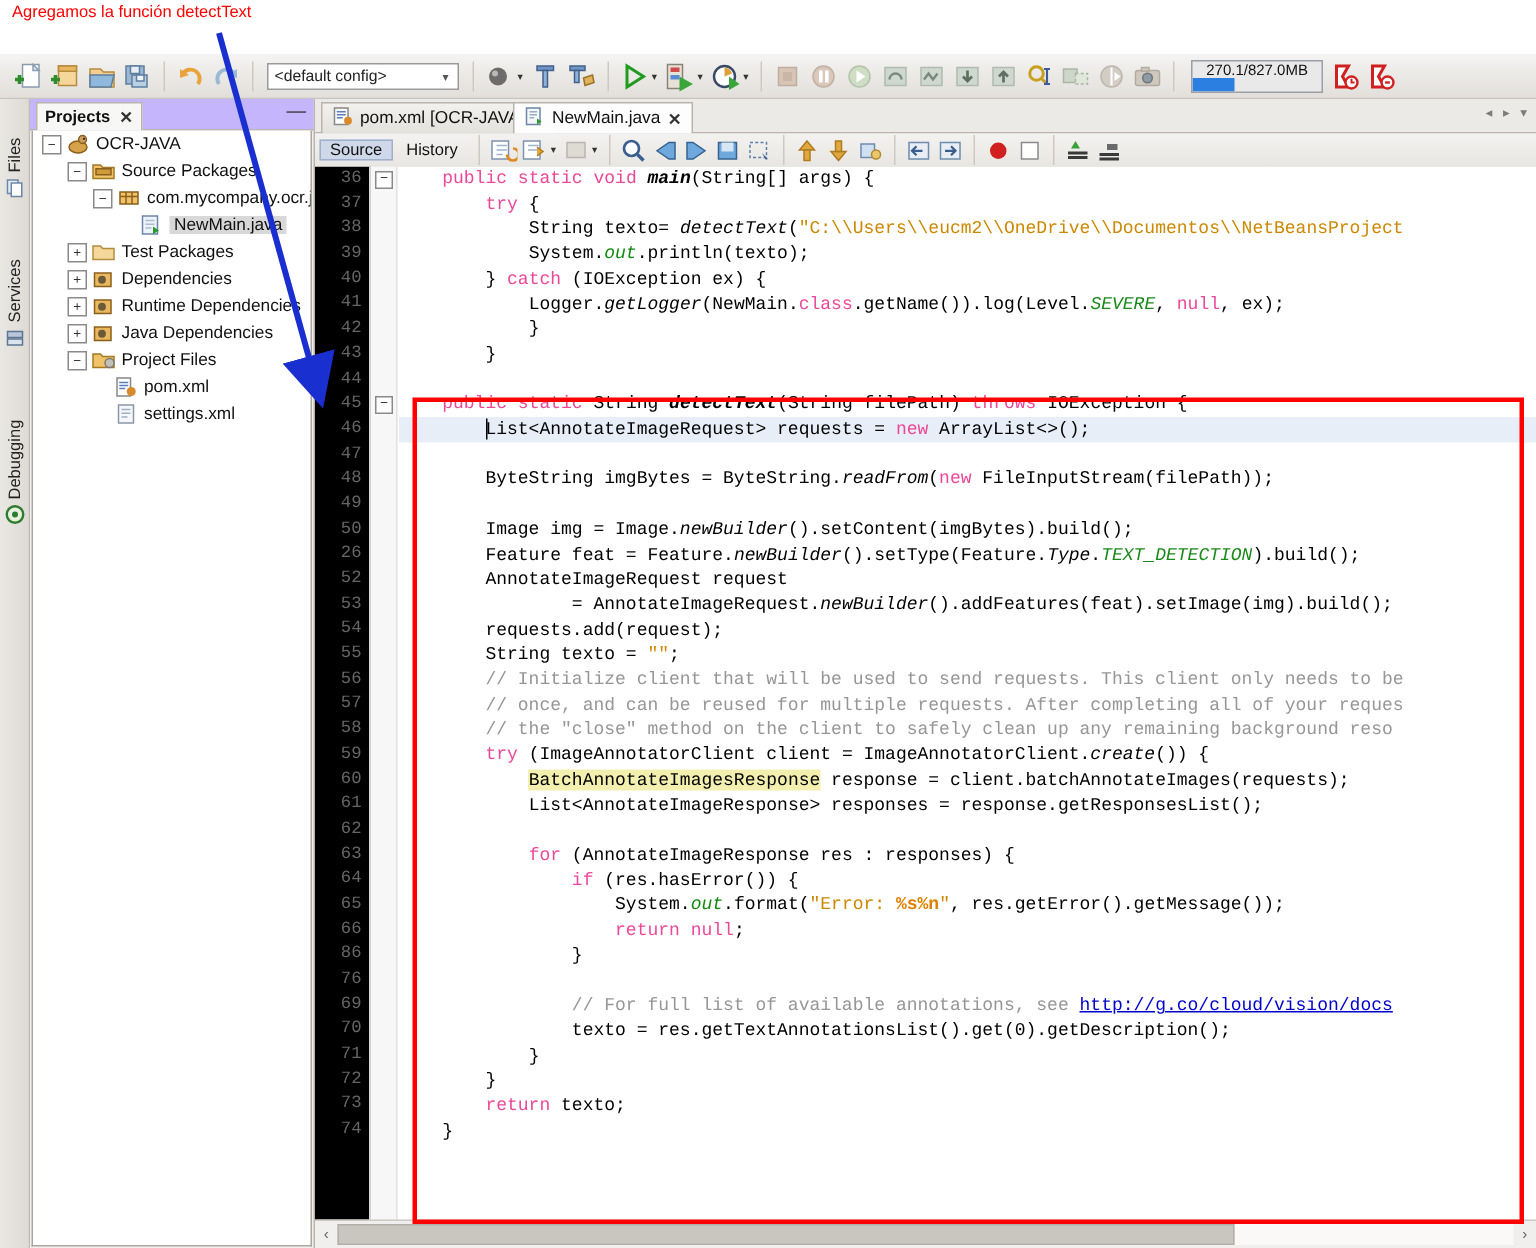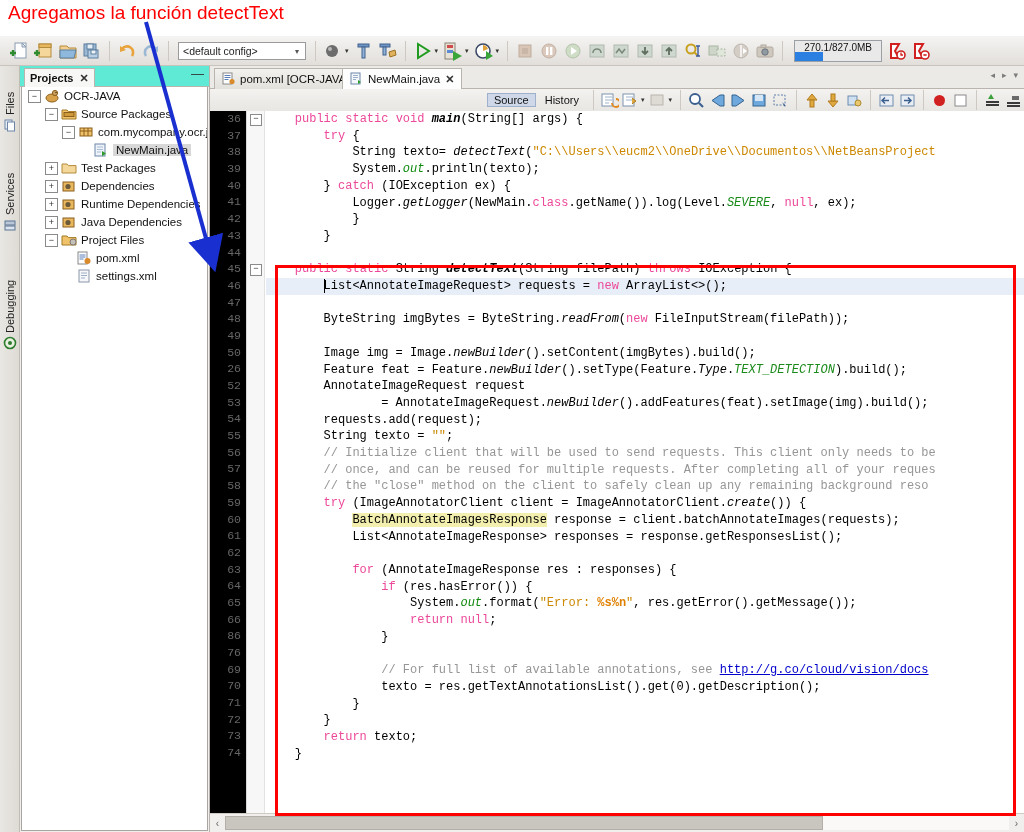--- a/index.html
+++ b/index.html
@@ -6,21 +6,21 @@
   body{
     width:1024px;height:832px;overflow:hidden;
     background:#ffffff;
     font-family:"Liberation Sans", sans-serif;
     font-size:11px;color:#000;
     position:relative;
   }
   
   #annot-title{
     position:absolute;left:8px;top:2px;
-    color:#ff0000;font-size:19px;font-weight:400;
+    color:#ff0000;font-size:11px;font-weight:400;
     font-family:"Liberation Sans", sans-serif;
     white-space:nowrap;
   }
   
   #toolbar{
     position:absolute;left:0;top:36px;width:1024px;height:30px;
     background:linear-gradient(to bottom,#f5f4f2 0%,#ebe9e6 50%,#e2dfdb 100%);
     border-bottom:1px solid #c8c4bd;
     box-sizing:border-box;
   }
@@ -62,21 +62,21 @@
     writing-mode:vertical-rl;text-orientation:mixed;
     transform:rotate(180deg);
     font-size:11px;color:#222;white-space:nowrap;
     display:flex;align-items:center;gap:3px;
   }
   
   #projects{
     position:absolute;left:20px;top:66px;width:190px;height:766px;
     background:#f0efed;border-right:1px solid #b9b5ae;box-sizing:border-box;
   }
-  #proj-tabbar{height:20px;position:relative;background:#5eead4;border-bottom:1px solid #b9b5ae;}
+  #proj-tabbar{height:20px;position:relative;background:#c4b5fd;border-bottom:1px solid #b9b5ae;}
   #proj-tab{
     position:absolute;left:4px;top:2px;height:18px;background:#f7f7f5;
     border:1px solid #b9b5ae;border-bottom:none;
     display:flex;align-items:center;padding:0 5px;font-size:11px;font-weight:bold;color:#111;
     gap:6px;
   }
   #proj-tab .x{font-size:11px;font-weight:bold;color:#333;}
   #proj-min{position:absolute;right:7px;top:4px;width:11px;height:11px;color:#333;font-size:13px;line-height:8px;}
   #tree{position:absolute;left:1px;top:21px;width:187px;height:744px;background:#fff;
         border:1px solid #a9a5a0;border-top:none;box-sizing:border-box;overflow:hidden;}
@@ -96,21 +96,21 @@
   .etab{
     position:absolute;top:2px;height:20px;display:flex;align-items:center;gap:5px;
     padding:0 7px;font-size:11.5px;color:#111;border:1px solid #b9b5ae;border-bottom:none;
     background:linear-gradient(to bottom,#f2f1ee,#e3e1dc);
   }
   .etab.active{background:#fdfdfd;}
   .etab .x{font-weight:bold;color:#333;font-size:11px;}
   #ed-navarrows{position:absolute;right:6px;top:4px;display:flex;gap:7px;align-items:center;color:#7b7b7b;font-size:9px;}
   #ed-toolbar{
     position:relative;height:22px;background:linear-gradient(to bottom,#f3f2f0,#e8e6e2);
-    border-bottom:1px solid #b9b5ae;display:flex;align-items:center;padding-left:3px;justify-content:flex-end;
+    border-bottom:1px solid #b9b5ae;display:flex;align-items:center;padding-left:3px;
   }
   .sbtn{font-size:11px;color:#111;padding:1px 7px;margin-right:2px;}
   .sbtn.sel{background:#cfd8e8;border:1px solid #9fb0cc;padding:0 6px;}
   .etb{width:19px;height:19px;margin:0 1px;display:inline-block;position:relative;}
   #code-area{
     position:absolute;left:0;top:45px;width:814px;height:703px;background:#ffffff;
     overflow:hidden;
   }
   #gutter{
     position:absolute;left:0;top:0;width:36px;height:703px;background:#000000;

